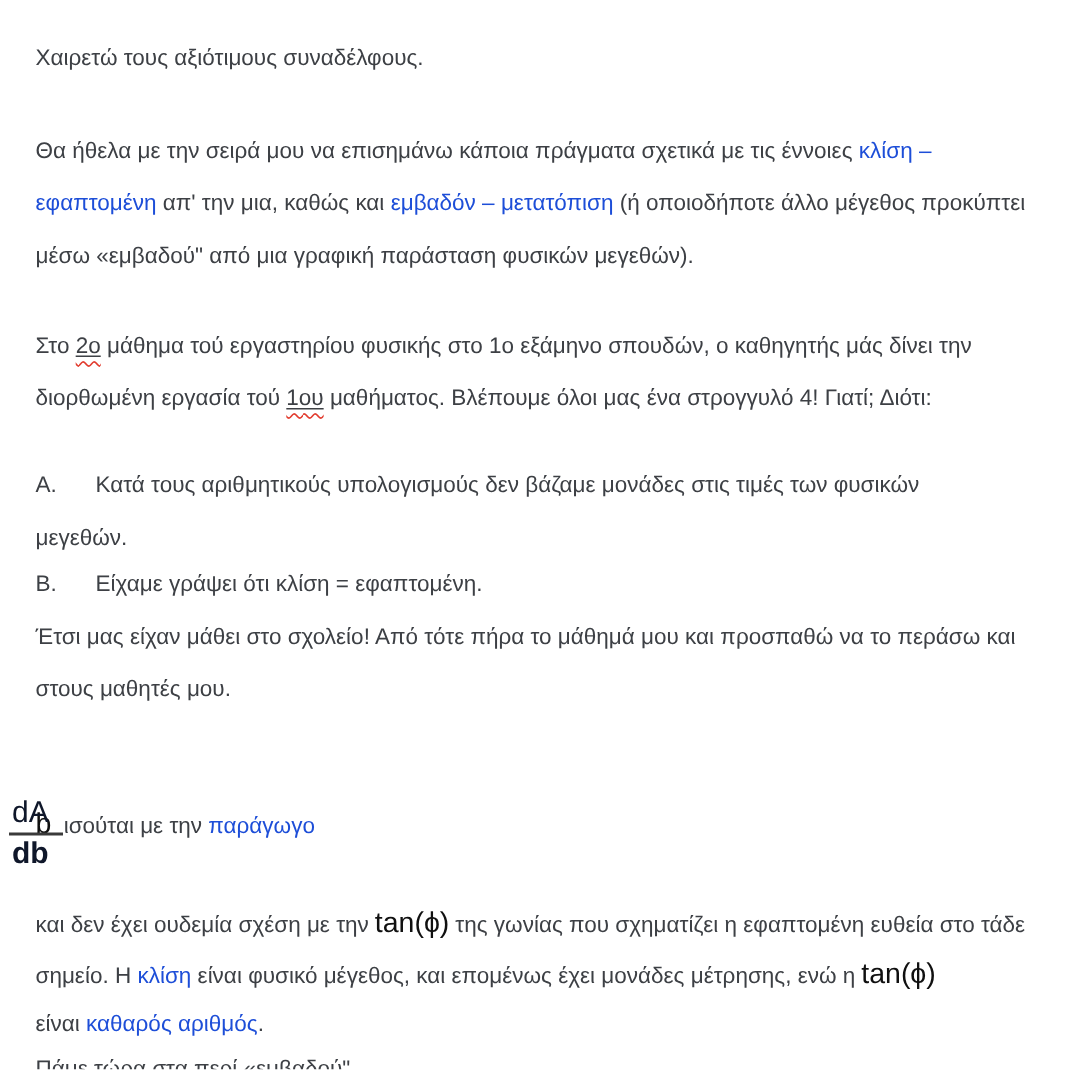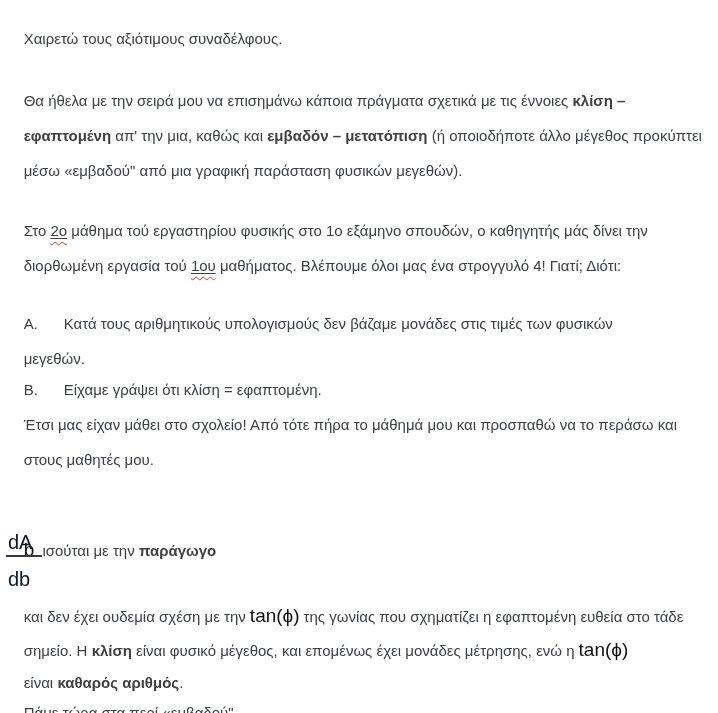--- a/index.html
+++ b/index.html
@@ -12,21 +12,21 @@
     font-family: "Liberation Sans", sans-serif;
     font-size: 15px;
     color: #3d4045;
   }
   .line {
     position: absolute;
     left: 7px;
     line-height: 22px;
     white-space: pre;
   }
-  .b { font-weight: 700; color: #404040; }
+  .b { font-weight: 400; color: #1d4ed8; }
   .math {
     font-family: "Liberation Sans", sans-serif;
     font-size: 19px;
     color: #101010;
     margin: 0 4px;
   }
   .line .math:first-child { margin-left: 0; }
   .marker { display: inline-block; width: 40px; }
   .sq {
     text-decoration-line: underline;
@@ -52,21 +52,22 @@
     color: #0f172a;
   }
   .fraction .num {
     line-height: 25px;
     padding-left: 2px;
     border-bottom: 2px solid #3a3a3a;
   }
   .fraction .den {
     line-height: 22px;
     padding-left: 2px;
-    padding-top: 11px;
+    padding-top: 1px;
+    font-weight: bold;
   }
 </style>
 </head>
 <body>
 
 <div class="page">
 
   <div class="line" style="top:6px">
     <span>Χαιρετώ τους αξιότιμους συναδέλφους.</span>
   </div>

